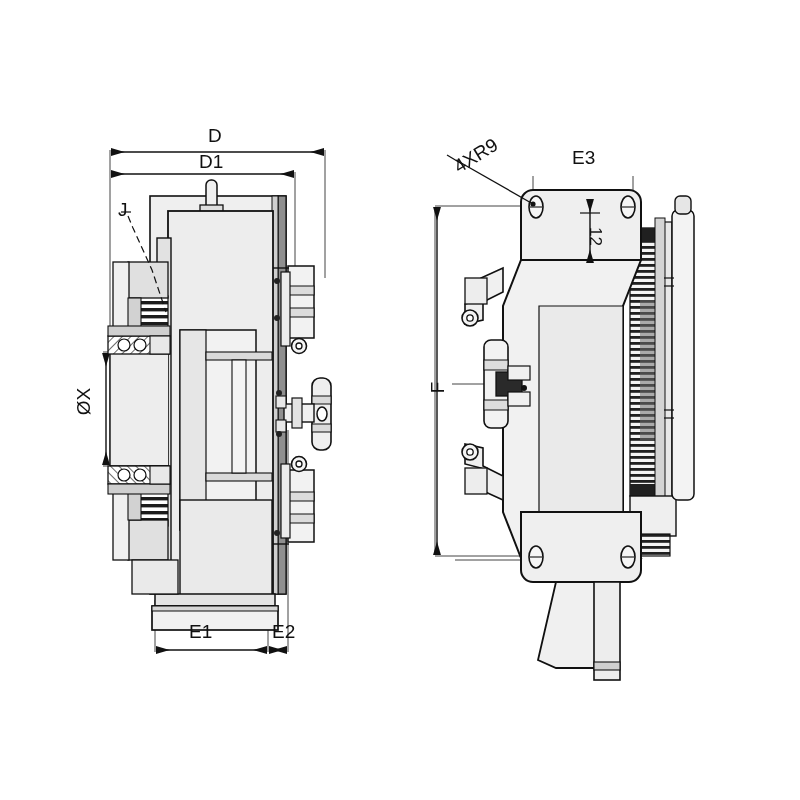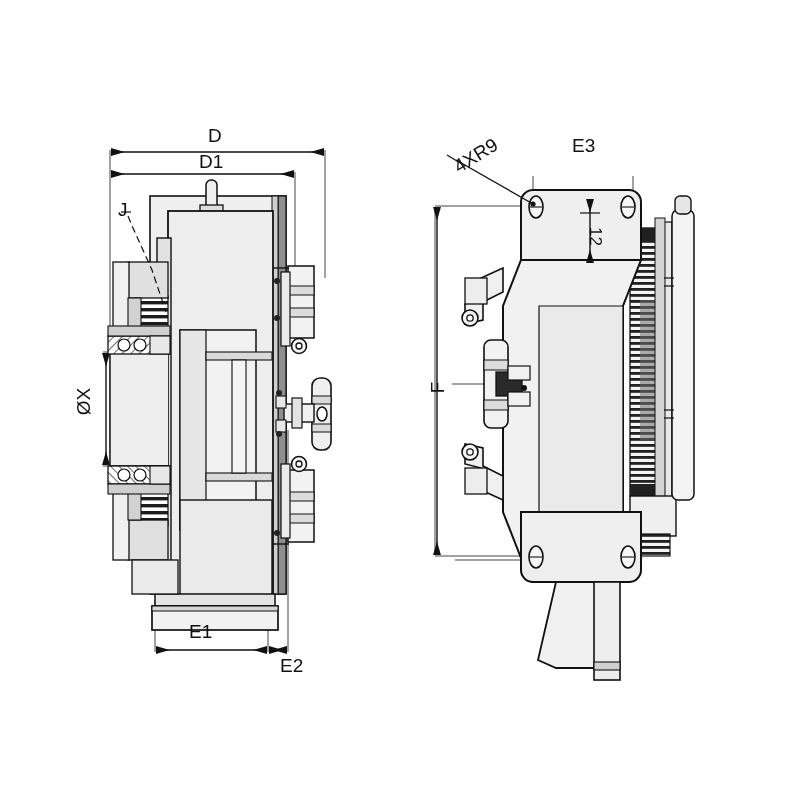--- a/index.html
+++ b/index.html
@@ -280,23 +280,23 @@
 </svg>
 
 <div class="lbl lbl-lg" style="left:208px;top:126px;">D</div>
 
 <div class="lbl lbl-lg" style="left:199px;top:152px;">D1</div>
 
 <div class="lbl lbl-lg rot90" style="left:70px;top:392px;">ØX</div>
 
 <div class="lbl lbl-lg" style="left:189px;top:622px;">E1</div>
 
-<div class="lbl lbl-lg" style="left:280px;top:622px;margin-top:34px;">E2</div>
+<div class="lbl lbl-lg" style="left:272px;top:622px;">E2</div>
 
 <div class="lbl lbl-lg" style="left:118px;top:200px;">J</div>
 
-<div class="lbl lbl-lg" style="left:572px;top:136px;">E3</div>
+<div class="lbl lbl-lg" style="left:572px;top:148px;">E3</div>
 
 <div class="lbl lbl-lg rot90" style="left:432px;top:378px;">F</div>
 
 <div class="lbl lbl-md rot90cw" style="left:586px;top:228px;">12</div>
 
 <div class="lbl lbl-lg rotlead" style="left:452px;top:146px;">4XR9</div>
 
 </body></html>

